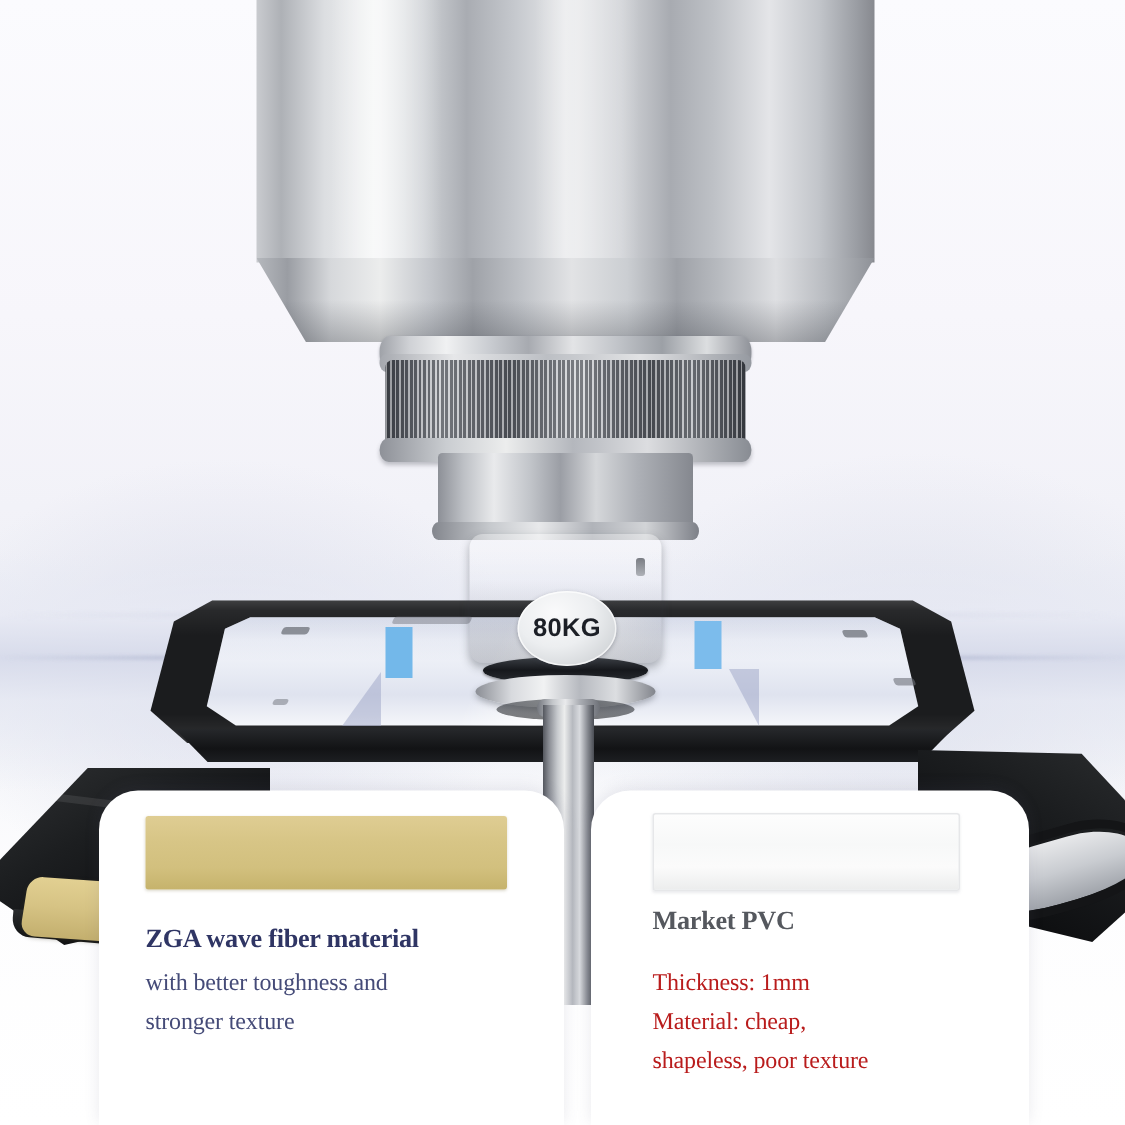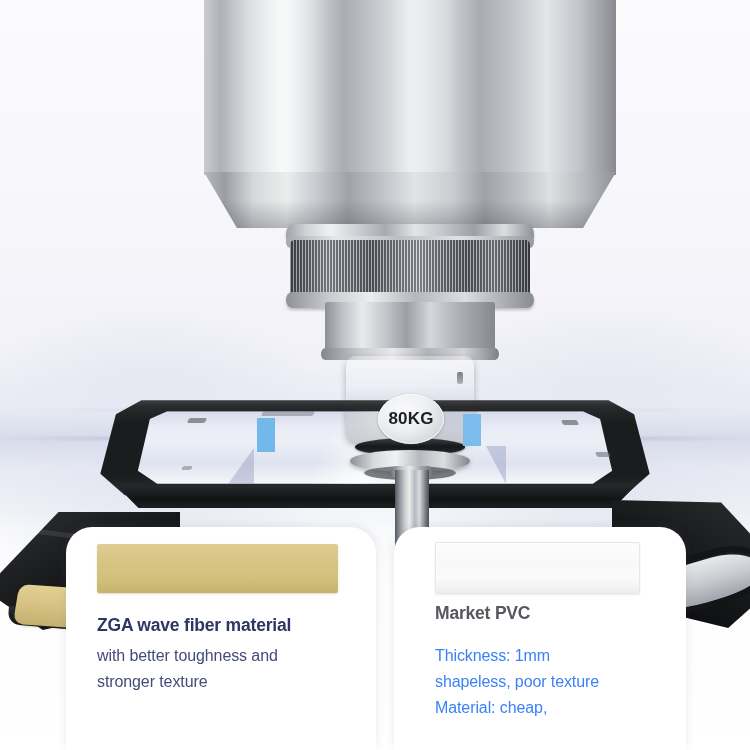--- a/index.html
+++ b/index.html
@@ -84,21 +84,21 @@
     text-align:center;
     font-size:23px;
     font-weight:400;
     letter-spacing:-.1px;
     color:#3b3b42;
     z-index:40;
     white-space:nowrap;
   }
 
   
-  .machine { position:absolute; left:0; top:0; width:628px; height:560px; z-index:20;margin-left:33px; }
+  .machine { position:absolute; left:0; top:0; width:628px; height:560px; z-index:20; }
 
   
   .m-body {
     position:absolute; left:171px; top:-40px; width:412px; height:215px;
     background:linear-gradient(90deg,
       #c9cbcf 0%,
       #aeb1b6 4%,
       #dcdee1 11%,
       #f2f3f4 19%,
       #cfd2d6 27%,
@@ -427,21 +427,21 @@
     background:#7cbcec;
   }
   .arrow-right .head {
     position:absolute; left:0; top:30px;
     border-width:32px 17px 0 17px;
     border-color:#1577d6 transparent transparent transparent;
     width:0; height:0;
   }
 
   
-  .cards { position:absolute; left:0; top:0; width:642px; height:750px; z-index:35; }
+  .cards { position:absolute; left:0; top:0; width:642px; height:750px; z-index:35;font-family:Liberation Serif, serif; }
 
   .card {
     position:absolute;
     background:#ffffff;
     box-shadow:0 -2px 10px rgba(90,96,120,.13);
   }
   .card-left  { left:66px;  top:527px; width:310px; height:223px; border-radius:26px 26px 0 0; }
   .card-right { left:394px; top:527px; width:292px; height:223px; border-radius:26px 26px 0 0; }
 
   .swatch {
@@ -471,21 +471,21 @@
   .card-title-right { left:41px; top:76px; color:#55585e; }
 
   .card-body {
     position:absolute;
     font-size:16px;
     font-weight:400;
     line-height:26px;
     letter-spacing:-.1px;
   }
   .card-body-left  { left:31px; top:116px; width:268px; color:#454b78; }
-  .card-body-right { left:41px; top:116px; width:230px; color:#3b82f6; }
+  .card-body-right { left:41px; top:116px; width:230px; color:#b91c1c; }
 
   .card-body div { white-space:nowrap; }
 </style>
 </head>
 <body>
 
 <div id="stage">
 
   <div class="amb amb-left"></div>
   <div class="amb amb-right"></div>
@@ -563,20 +563,20 @@
         <div>with better toughness and</div>
         <div>stronger texture</div>
       </div>
     </div>
 
     <div class="card card-right">
       <div class="swatch swatch-pvc"></div>
       <div class="card-title card-title-right">Market PVC</div>
       <div class="card-body card-body-right">
         <div>Thickness: 1mm</div>
+        <div>Material: cheap,</div>
         <div>shapeless, poor texture</div>
-        <div>Material: cheap,</div>
       </div>
     </div>
 
   </div>
 
 </div>
 
 </body></html>

